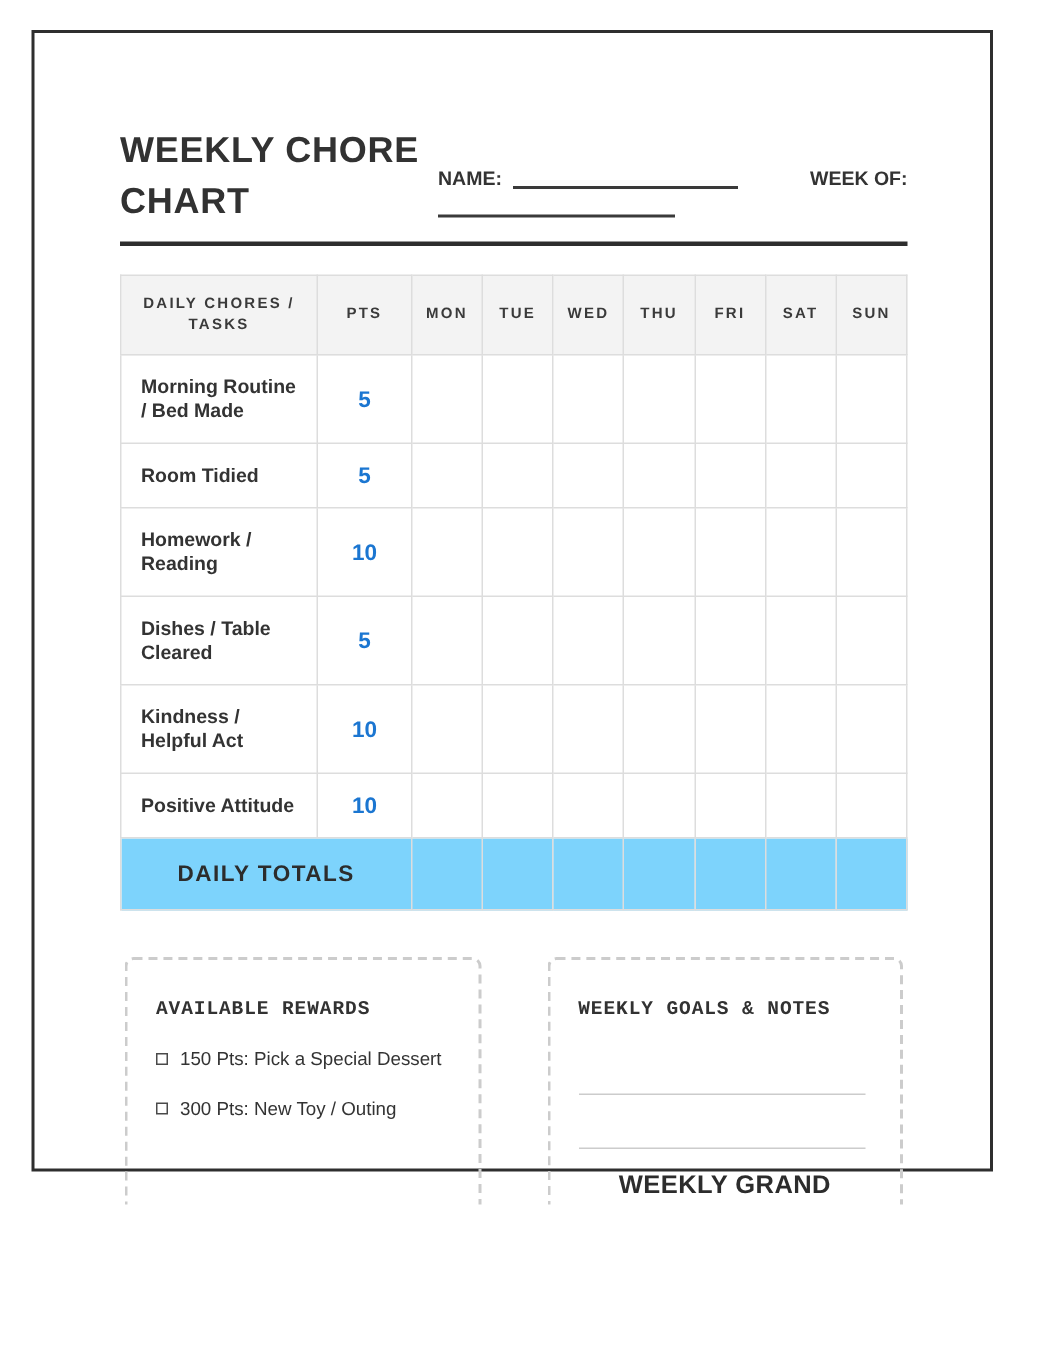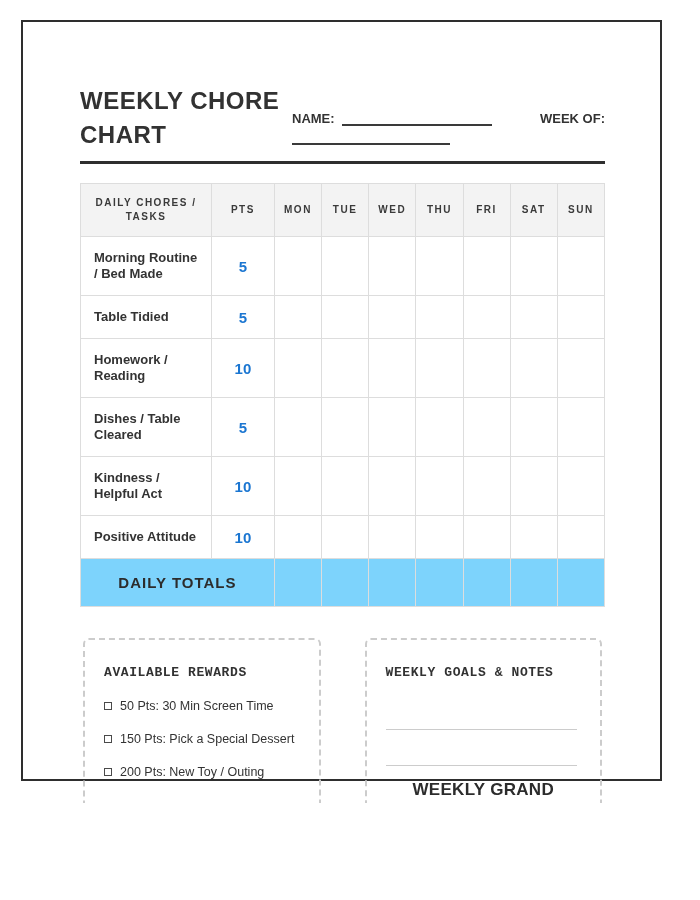--- a/index.html
+++ b/index.html
@@ -99,21 +99,21 @@
           <td class="pts-cell" style="color: rgb(27, 118, 209);">5</td>
           <td class="day-cell"></td>
           <td class="day-cell"></td>
           <td class="day-cell"></td>
           <td class="day-cell"></td>
           <td class="day-cell"></td>
           <td class="day-cell"></td>
           <td class="day-cell"></td>
         </tr>
         <tr>
-          <td class="task-cell">Table Tidied</td>
+          <td class="task-cell">Room Tidied</td>
           <td class="pts-cell" style="color: rgb(27, 118, 209);">5</td>
           <td class="day-cell"></td>
           <td class="day-cell"></td>
           <td class="day-cell"></td>
           <td class="day-cell"></td>
           <td class="day-cell"></td>
           <td class="day-cell"></td>
           <td class="day-cell"></td>
         </tr>
         <tr>
@@ -172,29 +172,25 @@
         </tr>
       </tbody>
     </table>
 
     <div class="bottom-grid">
 
       <div class="dash-box">
         <div class="box-title">AVAILABLE REWARDS</div>
         <div class="reward-item">
           <span class="checkbox"></span>
-          <span>50 Pts: 30 Min Screen Time</span>
+          <span>150 Pts: Pick a Special Dessert</span>
         </div>
         <div class="reward-item">
           <span class="checkbox"></span>
-          <span>150 Pts: Pick a Special Dessert</span>
-        </div>
-        <div class="reward-item">
-          <span class="checkbox"></span>
-          <span>200 Pts: New Toy / Outing</span>
+          <span>300 Pts: New Toy / Outing</span>
         </div>
       </div>
 
       <div class="dash-box">
         <div class="box-title">WEEKLY GOALS &amp; NOTES</div>
         <div class="fill-line fl1"></div>
         <div class="fill-line fl2"></div>
         <div class="grand-total">
           <span>WEEKLY GRAND TOTAL:</span>
           <span class="gt-blank"></span>

